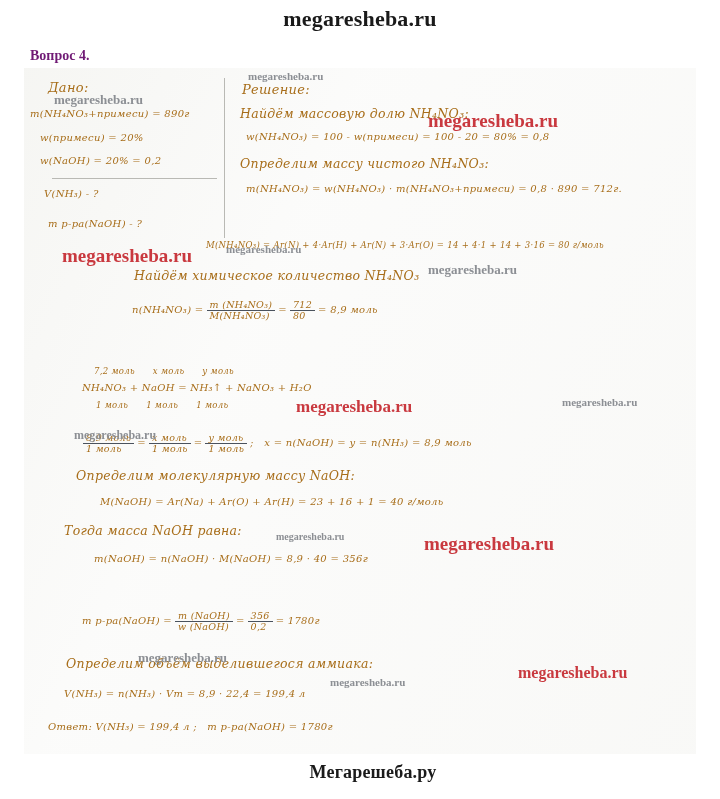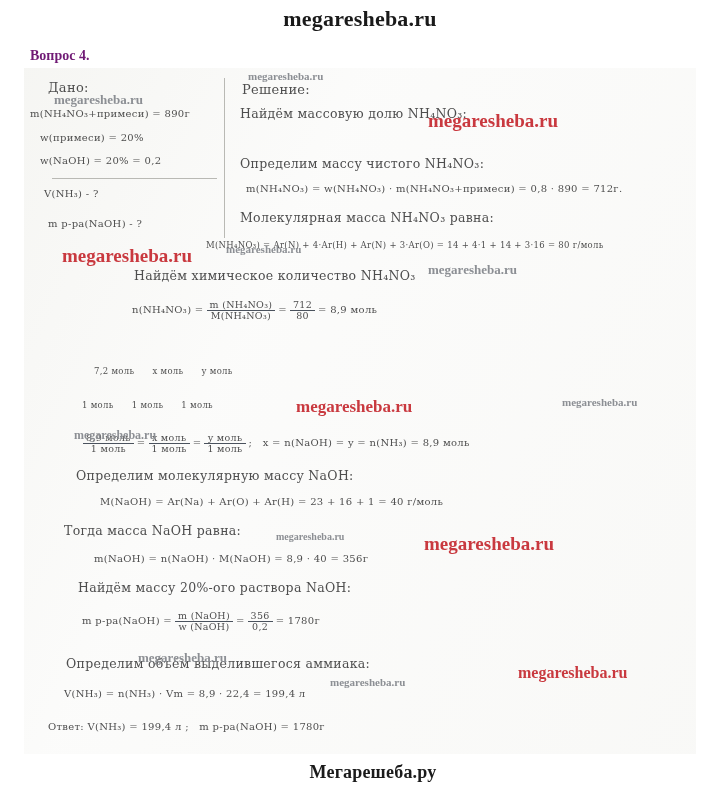--- a/index.html
+++ b/index.html
@@ -87,33 +87,34 @@
     left: 28px;
     top: 110px;
     width: 165px;
     height: 1px;
     background: #b9b9b4;
   }
   
   .hw {
     position: absolute;
     font-family: "DejaVu Serif", serif;
-    color: #404040;
+    font-style: italic;
+    color: #a16207;
     white-space: pre;
     font-size: 12.5px;
     letter-spacing: 0.3px;
     opacity: 0.92;
   }
   .hw.small { font-size: 10px; }
   .hw.tiny  { font-size: 8.5px; }
   .hw.head  { font-size: 13px; }
   .frac {
     display: inline-block;
     vertical-align: middle;
-    text-align: center;
+    text-align: left;
     line-height: 1.05;
     font-size: 9.5px;
     margin: 0 3px;
   }
   .frac .num { display: block; border-bottom: 1px solid #3c4450; padding: 0 3px; }
   .frac .den { display: block; padding: 0 3px; }
   
   .wm {
     position: absolute;
     font-family: "Liberation Serif", serif;
@@ -144,40 +145,40 @@
     <div class="hw head" style="left:24px; top:12px;">Дано:</div>
     <div class="hw small" style="left:6px; top:40px;">m(NH₄NO₃+примеси) = 890г</div>
     <div class="hw small" style="left:16px; top:64px;">w(примеси) = 20%</div>
     <div class="hw small" style="left:16px; top:87px;">w(NaOH) = 20% = 0,2</div>
     <div class="hw small" style="left:20px; top:120px;">V(NH₃) - ?</div>
     <div class="hw small" style="left:24px; top:150px;">m р-ра(NaOH) - ?</div>
 
     <div class="hw head" style="left:218px; top:14px;">Решение:</div>
 
     <div class="hw" style="left:216px; top:38px;">Найдём массовую долю NH₄NO₃:</div>
+    <div class="hw small" style="left:222px; top:63px;">w(NH₄NO₃) = 100 - w(примеси) = 100 - 20 = 80% = 0,8</div>
     <div class="hw" style="left:216px; top:88px;">Определим массу чистого NH₄NO₃:</div>
     <div class="hw small" style="left:222px; top:115px;">m(NH₄NO₃) = w(NH₄NO₃) · m(NH₄NO₃+примеси) = 0,8 · 890 = 712г.</div>
-    <div class="hw" style="left:216px; top:142px;">Молекулярная масса NH₄NO₃ равна:</div>
     <div class="hw tiny" style="left:182px; top:172px;">M(NH₄NO₃) = Ar(N) + 4·Ar(H) + Ar(N) + 3·Ar(O) = 14 + 4·1 + 14 + 3·16 = 80 г/моль</div>
 
     <div class="hw" style="left:110px; top:200px;">Найдём химическое количество NH₄NO₃</div>
 
     <div class="hw small" style="left:108px; top:232px;">n(NH₄NO₃) =<span class="frac"><span class="num">m (NH₄NO₃)</span><span class="den">M(NH₄NO₃)</span></span>=<span class="frac"><span class="num">712</span><span class="den">80</span></span>= 8,9 моль</div>
 
 
     <div class="hw tiny" style="left:70px; top:298px;">7,2 моль      х моль      у моль</div>
-    <div class="hw tiny" style="left:58px; top:332px;">1 моль      1 моль      1 моль</div>
+    <div class="hw small" style="left:58px; top:314px;">NH₄NO₃ + NaOH = NH₃↑ + NaNO₃ + H₂O</div>
+    <div class="hw tiny" style="left:72px; top:332px;">1 моль      1 моль      1 моль</div>
 
     <div class="hw small" style="left:56px; top:365px;"><span class="frac"><span class="num">8,9 моль</span><span class="den">1 моль</span></span>=<span class="frac"><span class="num">х моль</span><span class="den">1 моль</span></span>=<span class="frac"><span class="num">у моль</span><span class="den">1 моль</span></span>;&nbsp;&nbsp;&nbsp;x = n(NaOH) = y = n(NH₃) = 8,9 моль</div>
 
     <div class="hw" style="left:52px; top:400px;">Определим молекулярную массу NaOH:</div>
     <div class="hw small" style="left:76px; top:428px;">M(NaOH) = Ar(Na) + Ar(O) + Ar(H) = 23 + 16 + 1 = 40 г/моль</div>
     <div class="hw" style="left:40px; top:455px;">Тогда масса NaOH равна:</div>
     <div class="hw small" style="left:70px; top:485px;">m(NaOH) = n(NaOH) · M(NaOH) = 8,9 · 40 = 356г</div>
-    <div class="hw" style="left:54px; top:512px;">Найдём массу 20%-ого раствора NaOH:</div>
 
     <div class="hw small" style="left:58px; top:543px;">m р-ра(NaOH) =<span class="frac"><span class="num">m (NaOH)</span><span class="den">w (NaOH)</span></span>=<span class="frac"><span class="num">356</span><span class="den">0,2</span></span>= 1780г</div>
 
     <div class="hw" style="left:42px; top:588px;">Определим объём выделившегося аммиака:</div>
     <div class="hw small" style="left:40px; top:620px;">V(NH₃) = n(NH₃) · Vm = 8,9 · 22,4 = 199,4 л</div>
     <div class="hw small" style="left:24px; top:653px;">Ответ: V(NH₃) = 199,4 л ;   m р-ра(NaOH) = 1780г</div>
 
   </div>
 
   <div class="site-title-bottom">Мегарешеба.ру</div>

